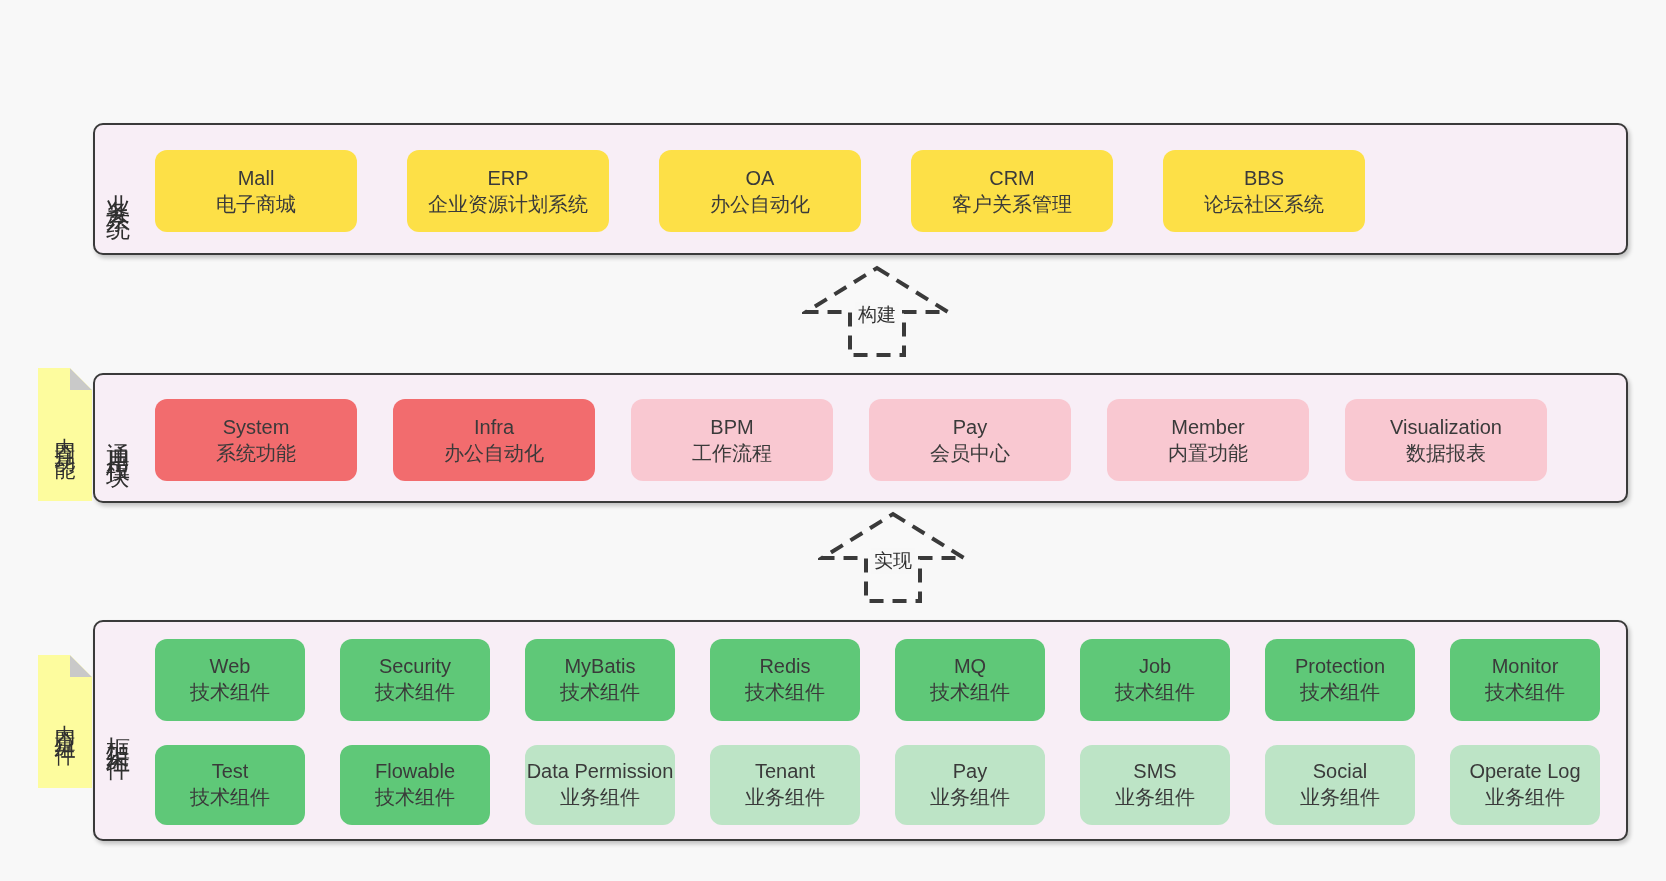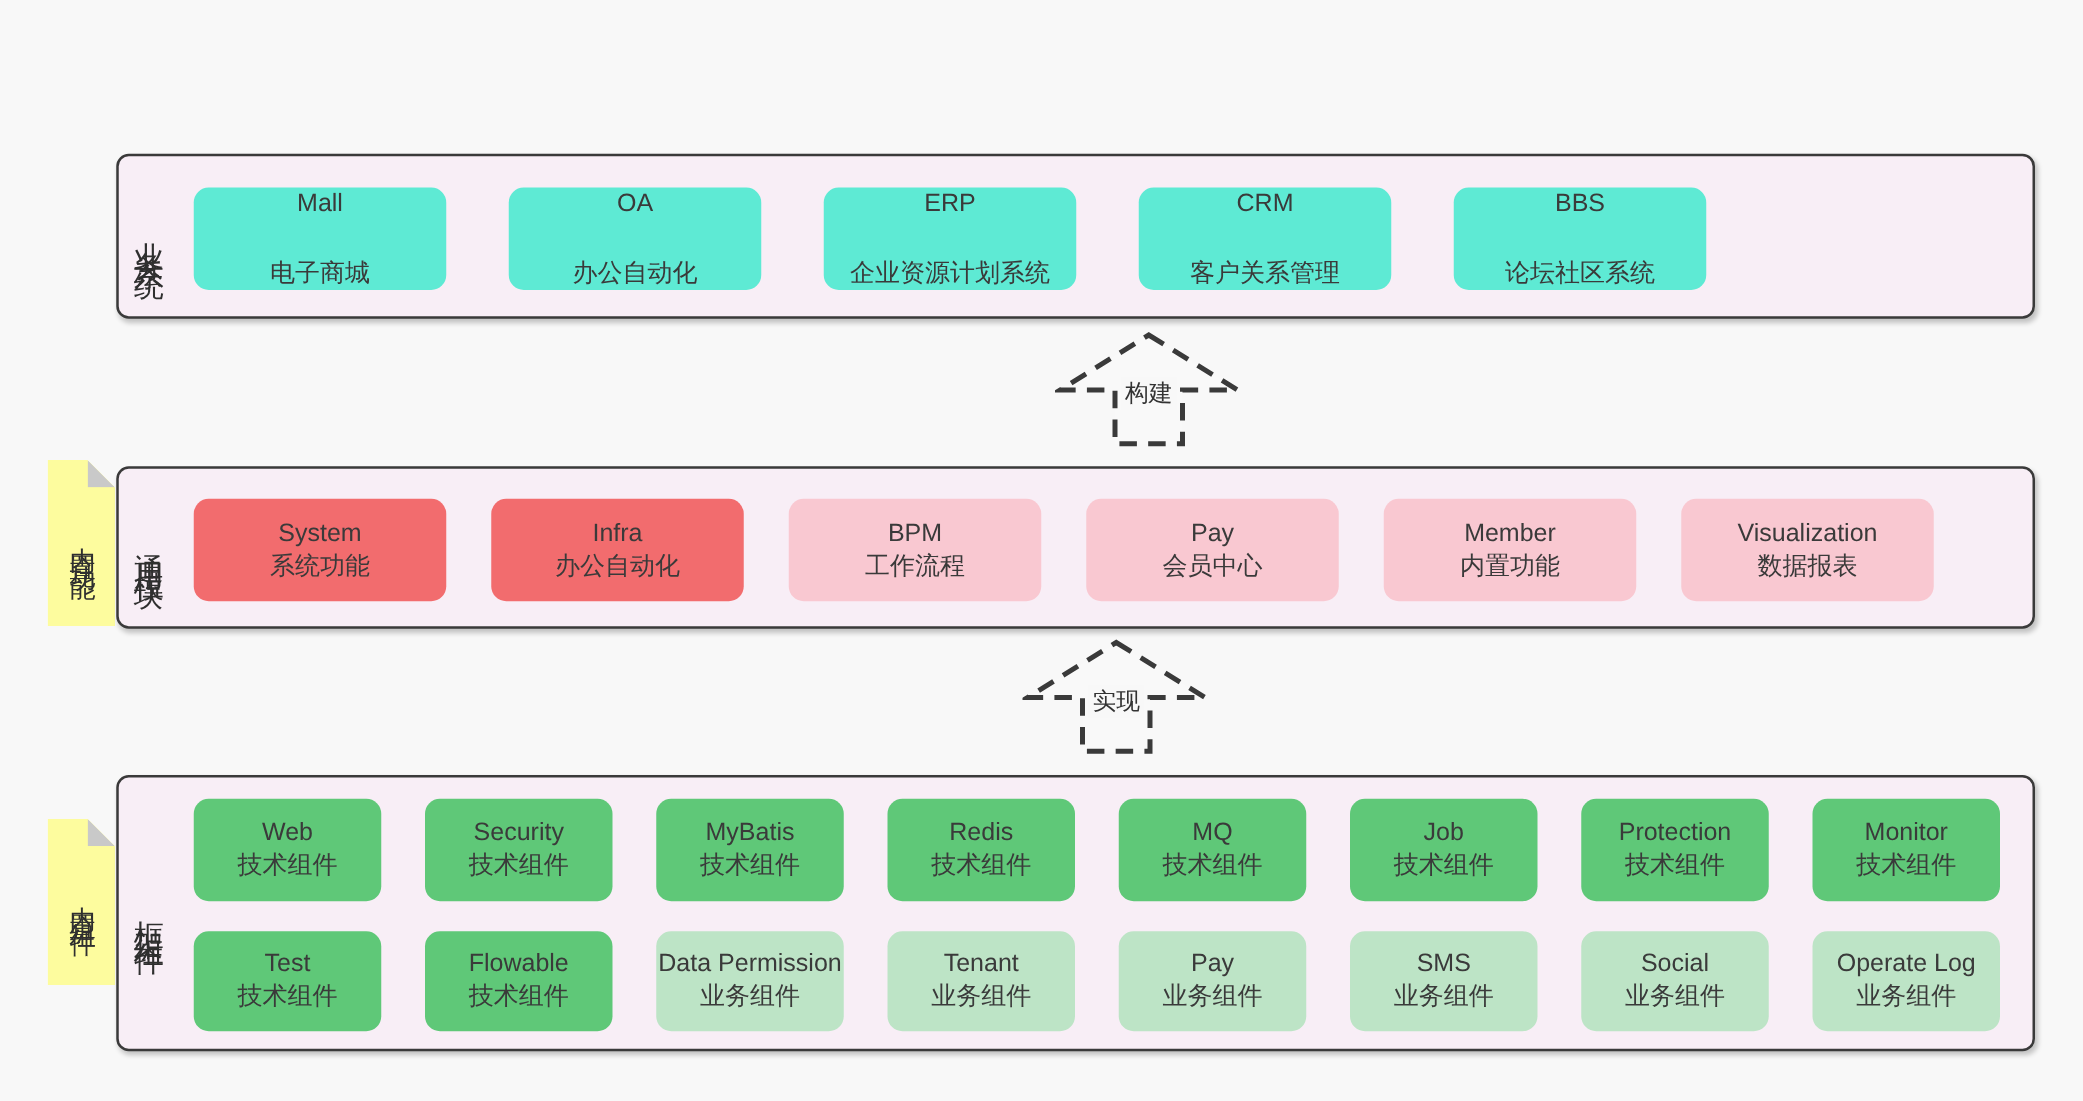--- a/index.html
+++ b/index.html
@@ -50,21 +50,21 @@
     display:flex;flex-direction:column;
     align-items:center;justify-content:center;
     text-align:center;
     font-size:20px;
     line-height:1.32;
     padding:0 6px;
     box-sizing:border-box;
     color:#3a3a3a;
   }
   .row-8 .box{width:150px;padding:0 0;line-height:1.28;}
-  .blue{background:#5eead4;justify-content:space-between;}
+  .blue{background:#fde047;}
   .red{background:#f26c6e;}
   .pink{background:#f9c8d1;}
   .green{background:#5fc878;}
   .lightgreen{background:#bde4c6;}
   
   .note{
     position:absolute;
     left:38px;width:54px;height:133px;
     background:#fdfc9e;
     clip-path:polygon(0 0,calc(100% - 22px) 0,100% 22px,100% 100%,0 100%);
@@ -109,39 +109,39 @@
 <div class="canvas">
 
   <section class="layer" style="top:123px;height:132px;">
     <div class="layer-label">业务系统</div>
     <div class="row" style="top:25px;height:82px;">
       <div class="box blue">
         <span>Mall</span>
         <span>电子商城</span>
       </div>
       <div class="box blue">
+        <span>ERP</span>
+        <span>企业资源计划系统</span>
+      </div>
+      <div class="box blue">
         <span>OA</span>
         <span>办公自动化</span>
       </div>
       <div class="box blue">
-        <span>ERP</span>
-        <span>企业资源计划系统</span>
-      </div>
-      <div class="box blue">
         <span>CRM</span>
         <span>客户关系管理</span>
       </div>
       <div class="box blue">
         <span>BBS</span>
         <span>论坛社区系统</span>
       </div>
     </div>
   </section>
 
-  <div class="arrow" style="left:844px;top:264px;">
+  <div class="arrow" style="left:802px;top:264px;">
     <svg viewBox="0 0 150 95">
       <polygon points="75,4 146,48 102,48 102,91 48,91 48,48 4,48" fill="#f9f9f9" stroke="#3a3a3a" stroke-width="4" stroke-dasharray="14 9"></polygon>
     </svg>
     <span class="arrow-label">构建</span>
   </div>
 
   <div class="note" style="top:368px;">
     <span class="note-text">内置功能</span>
     <span class="note-fold"></span>
   </div>

